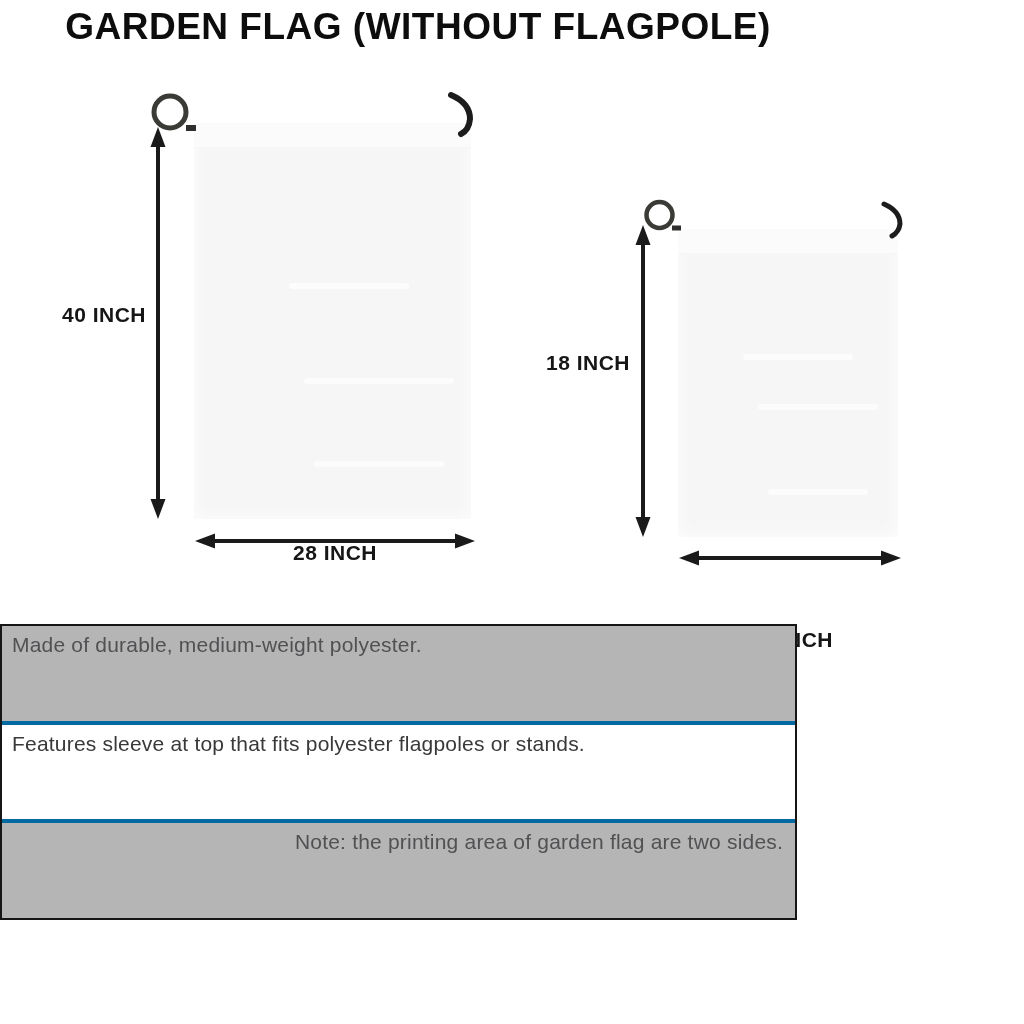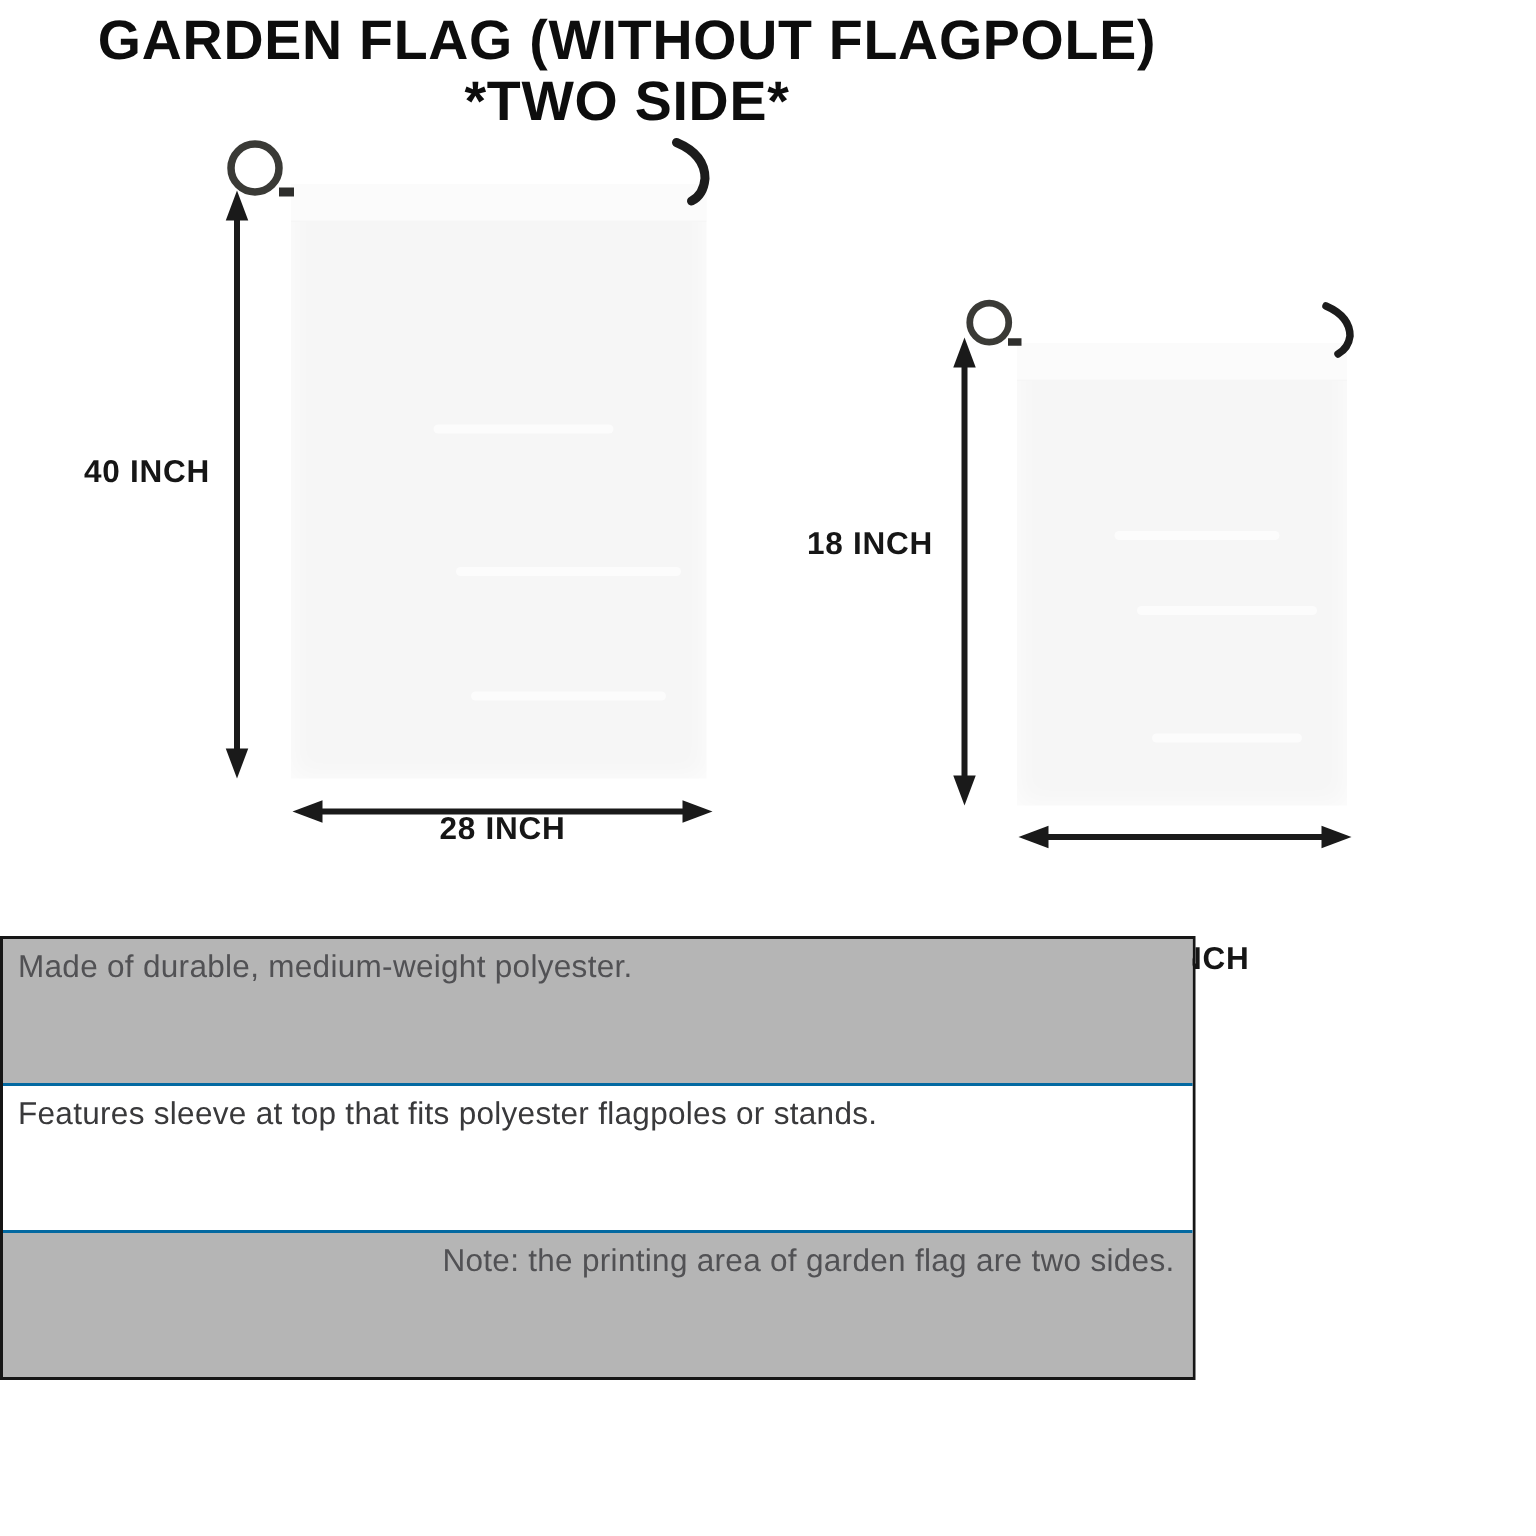--- a/index.html
+++ b/index.html
@@ -30,48 +30,47 @@
   }
   .flag .streak{
     position:absolute;background:rgba(255,255,255,.65);height:6px;border-radius:3px;
   }
 
   
   .dim-label{
     font-size:21px;font-weight:bold;color:#161616;letter-spacing:0.5px;
     white-space:nowrap;
   }
-  .dim-label.right{}
+  .dim-label.right{text-align:right;}
   .dim-label.center{text-align:center;}
 
   
   svg.overlay{position:absolute;left:0;top:0;pointer-events:none;}
 
   
   .feature-table{
     left:0;top:624px;width:793px;height:292px;
     border:2px solid #161616;
     display:flex;flex-direction:column;
   }
   .feature-row{
     flex:1;display:flex;align-items:flex-start;
     padding:7px 12px 0 10px;
     font-size:21px;letter-spacing:0.2px;
-    border-bottom:2px solid #0369a1;
+    border-bottom:4px solid #0369a1;
   }
   .feature-row:last-child{border-bottom:none;justify-content:flex-end;}
   .feature-row:nth-child(odd){background:#b5b5b5;color:#515154;}
   .feature-row:nth-child(even){background:#ffffff;color:#39393b;}
 </style>
 </head>
 <body>
 
 <div class="abs title-wrap">
   <div class="title-line">GARDEN FLAG (WITHOUT FLAGPOLE)</div>
-  <div class="title-line">*TWO SIDE*</div>
 </div>
 
 <div class="abs flag" style="left:194px;top:123px;width:277px;height:396px;">
   <div class="sleeve"></div>
   <div class="streak" style="left:95px;top:160px;width:120px;"></div>
   <div class="streak" style="left:110px;top:255px;width:150px;"></div>
   <div class="streak" style="left:120px;top:338px;width:130px;"></div>
 </div>
 
 <div class="abs flag" style="left:678px;top:229px;width:220px;height:308px;">

